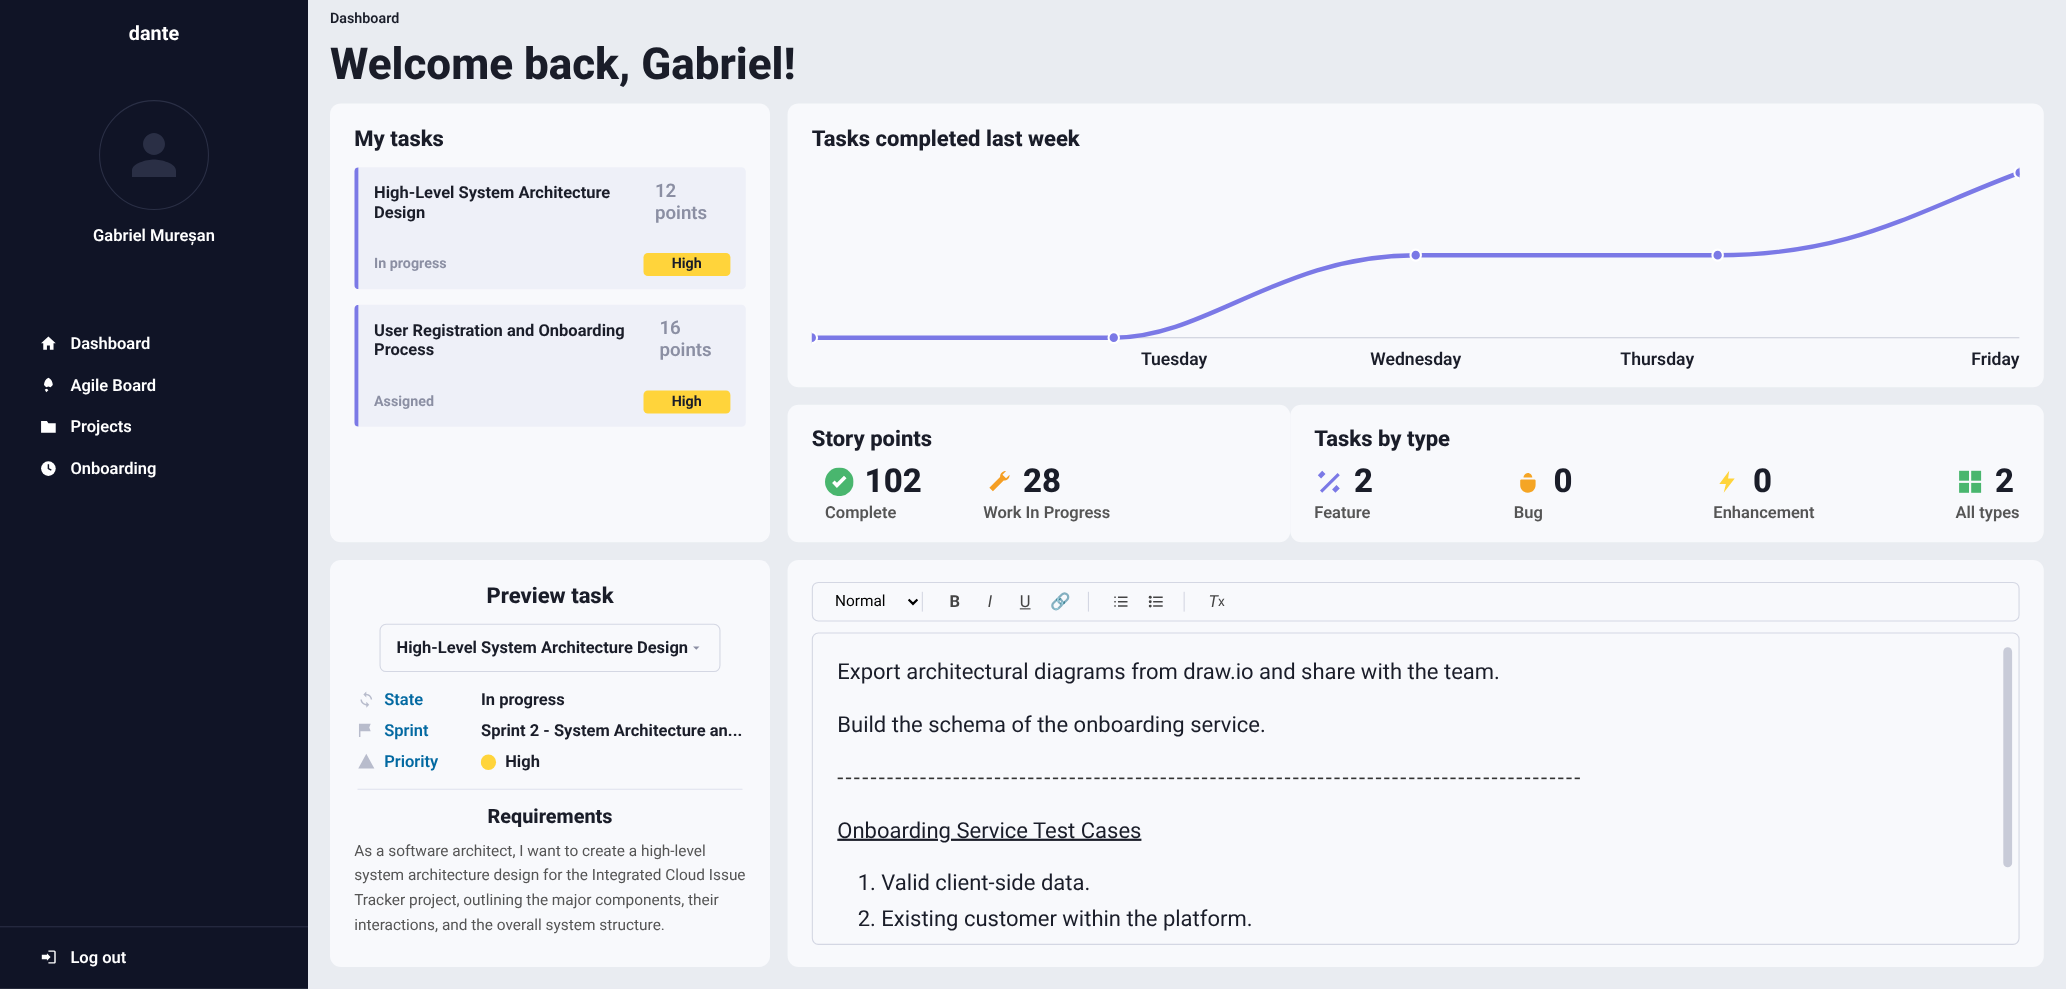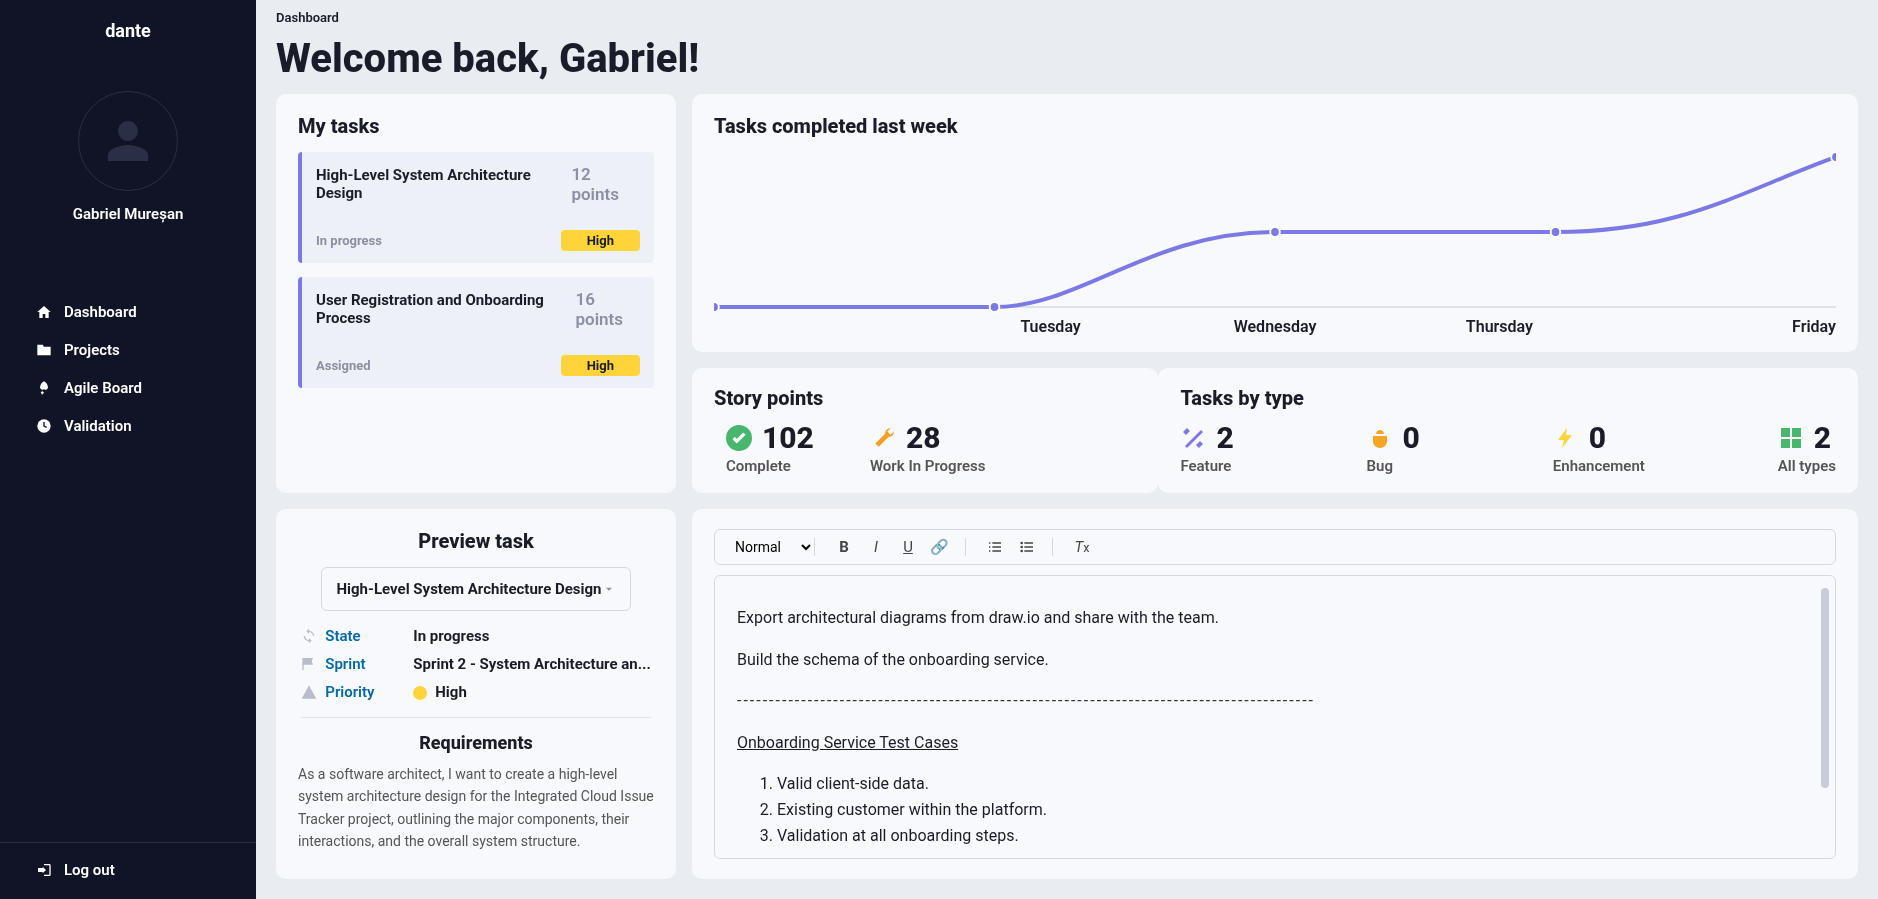--- a/index.html
+++ b/index.html
@@ -1,19 +1,19 @@
 <!DOCTYPE html>
 <html><head>
 <meta charset="utf-8">
 <style>
 * { margin:0; padding:0; box-sizing:border-box; font-family:-apple-system,BlinkMacSystemFont,"Segoe UI",Roboto,sans-serif; }
 body { background:#e9ecf1; color:#1a1d29; overflow:hidden; }
 .app { display:flex; width:1878px; height:899px; }
 
-.sidebar { width:256px; background:#101426; color:#fff; display:flex; flex-direction:column; padding:20px 0; }
+.sidebar { width:280px; background:#101426; color:#fff; display:flex; flex-direction:column; padding:20px 0; }
 .brand { text-align:center; font-weight:700; font-size:18px; margin-bottom:50px; }
 .profile { display:flex; flex-direction:column; align-items:center; margin-bottom:70px; }
 .avatar { width:100px; height:100px; border:1px solid #2a2f45; border-radius:50%; display:flex; align-items:center; justify-content:center; margin-bottom:14px; }
 .avatar svg { width:48px; height:48px; fill:#2a2f45; }
 .username { font-size:15px; font-weight:600; }
 .nav { flex:1; padding:0 24px; }
 .nav-item { display:flex; align-items:center; gap:12px; padding:10px 12px; font-size:15px; font-weight:600; cursor:pointer; border-radius:6px; }
 .nav-item svg { width:16px; height:16px; fill:#fff; }
 .logout { border-top:1px solid #2a2f45; padding:18px 36px 0; display:flex; align-items:center; gap:12px; font-weight:600; font-size:15px; cursor:pointer; }
 .logout svg { width:16px; height:16px; fill:#fff; }
@@ -63,21 +63,21 @@
 .meta-val .dot { display:inline-block; width:14px; height:14px; border-radius:50%; background:#ffd43b; margin-right:8px; vertical-align:middle; }
 .req-title { font-size:18px; font-weight:800; margin-bottom:10px; }
 .req-body { font-size:14px; color:#555; line-height:1.6; overflow:hidden; }
 .req-body p { margin-bottom:14px; }
 
 .notes { grid-column:2; grid-row:3; display:flex; flex-direction:column; }
 .toolbar { border:1px solid #d4d7e3; border-radius:6px; padding:8px 16px; display:flex; align-items:center; gap:20px; margin-bottom:10px; }
 .tb-select { border:none; background:transparent; font-size:14px; padding-right:16px; border-right:1px solid #d4d7e3; }
 .tb-group { display:flex; gap:14px; align-items:center; padding-right:16px; border-right:1px solid #d4d7e3; }
 .tb-btn { cursor:pointer; width:18px; height:18px; display:flex; align-items:center; justify-content:center; font-size:15px; color:#444; }
-.editor { flex:1; border:1px solid #d4d7e3; border-radius:6px; padding:29px 22px; font-size:16px; line-height:1.6; overflow-y:auto; position:relative; }
+.editor { flex:1; border:1px solid #d4d7e3; border-radius:6px; padding:18px 22px; font-size:20px; line-height:1.6; overflow-y:auto; position:relative; }
 .editor p { margin-bottom:16px; }
 .editor .sep { letter-spacing:2px; color:#333; }
 .editor .under { text-decoration:underline; }
 .editor ol { padding-left:40px; margin-top:10px; }
 .scrollbar { position:absolute; right:6px; top:12px; width:8px; height:200px; background:#c8cbd8; border-radius:4px; }
 </style>
 </head>
 <body>
 
 <div class="app">
@@ -93,36 +93,36 @@
     </div>
     <nav class="nav">
       <div class="nav-item">
         <svg viewBox="0 0 24 24">
             <path d="M12 3l10 9h-3v9h-5v-6h-4v6H5v-9H2z"></path>
           </svg>
         <span>Dashboard</span>
       </div>
       <div class="nav-item">
         <svg viewBox="0 0 24 24">
+            <path d="M12 2c4 2 6 6 6 10l-3 3-3-1-3 1-3-3c0-4 2-8 6-10zm-5 16l2 4 3-3-2-2z"></path>
+          </svg>
+        <span>Agile Board</span>
+      </div>
+      <div class="nav-item">
+        <svg viewBox="0 0 24 24">
             <path d="M10 4H2v16h20V7H12z"></path>
           </svg>
         <span>Projects</span>
-      </div>
-      <div class="nav-item">
-        <svg viewBox="0 0 24 24">
-            <path d="M12 2c4 2 6 6 6 10l-3 3-3-1-3 1-3-3c0-4 2-8 6-10zm-5 16l2 4 3-3-2-2z"></path>
-          </svg>
-        <span>Agile Board</span>
       </div>
       <div class="nav-item">
         <svg viewBox="0 0 24 24">
             <circle cx="12" cy="12" r="10"></circle>
             <path d="M12 6v6l4 2" stroke="#101426" stroke-width="2" fill="none"></path>
           </svg>
-        <span>Validation</span>
+        <span>Onboarding</span>
       </div>
     </nav>
     <div class="logout">
       <svg viewBox="0 0 24 24">
           <path d="M10 17v-2H3V9h7V7l5 5zM20 3h-8v2h8v14h-8v2h8c1 0 2-1 2-2V5c0-1-1-2-2-2z"></path>
         </svg>
       <span>Log out</span>
     </div>
   </aside>
 

